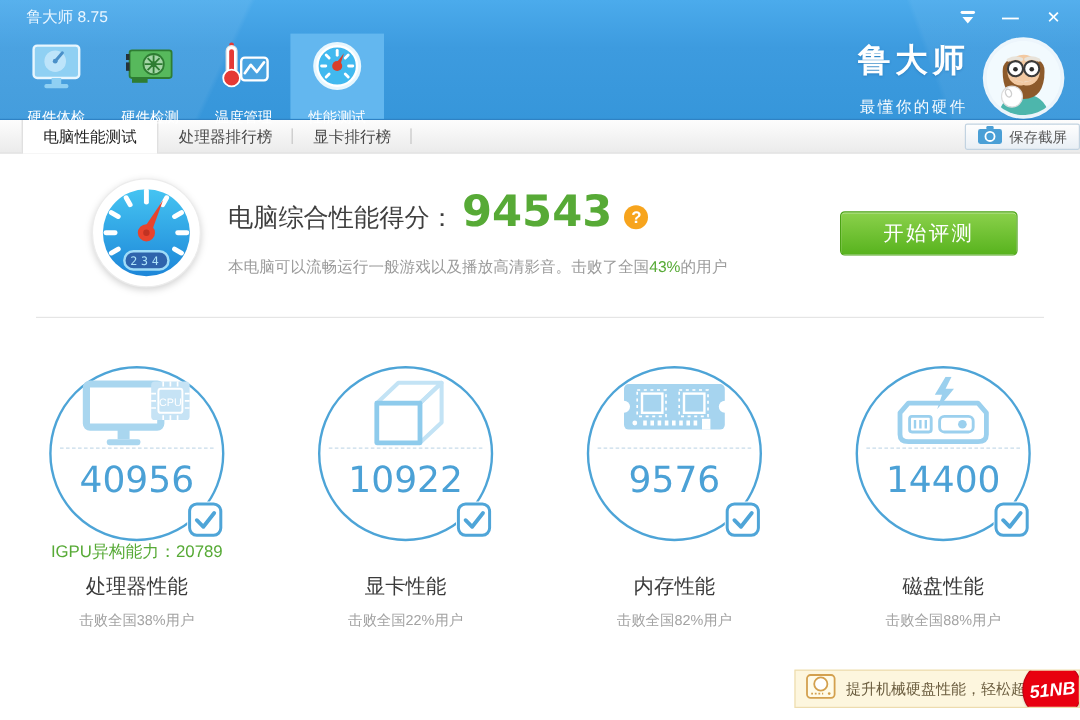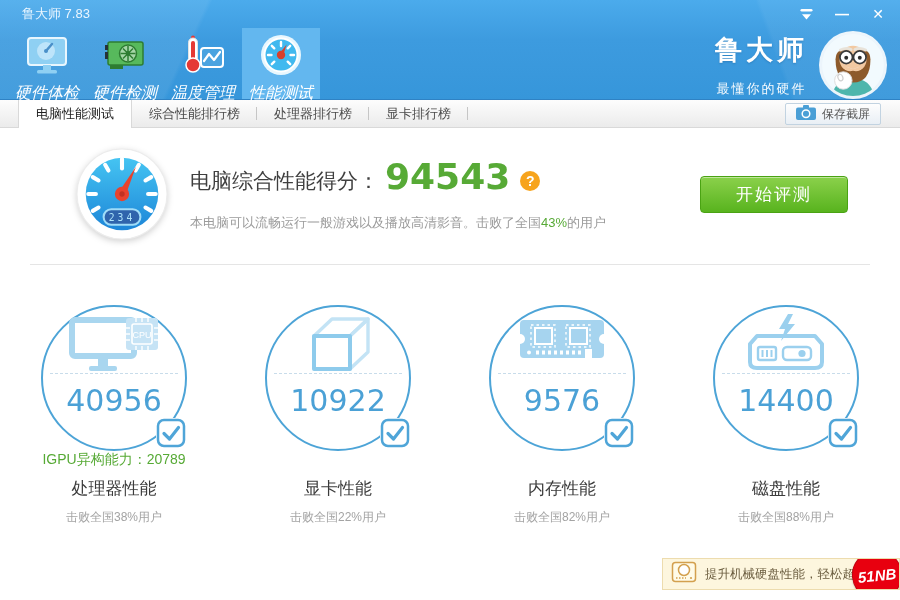--- a/index.html
+++ b/index.html
@@ -15,33 +15,33 @@
       linear-gradient(250deg, rgba(255,255,255,.05) 0 15%, transparent 15.5%);
   }
   .titlebar { height:28px; display:flex; align-items:center; padding:0 14px 0 22px; position:relative; z-index:2; }
   .app-title { color:#eaf6ff; font-size:13px; }
   .win-controls { margin-left:auto; display:flex; align-items:center; gap:20px; }
   .win-btn { color:#fff; cursor:pointer; display:flex; align-items:center; justify-content:center; width:16px; height:16px; font-size:14px; font-weight:bold; line-height:1; }
 
   .toolbar { height:72px; display:flex; align-items:stretch; padding-left:8px; position:relative; z-index:2; border-bottom:1px solid #2f82c4; }
   .tool { width:78px; display:flex; flex-direction:column; align-items:center; justify-content:flex-start; padding-top:5px; cursor:pointer; }
   .tool.active { background:#63b7ef; }
-  .tool-label { color:#fff; font-size:16px; margin-top:2px;font-style:italic; }
+  .tool-label { color:#fff; font-size:12px; margin-top:8px; }
   .brand { position:absolute; right:16px; top:4px; display:flex; align-items:center; gap:14px; z-index:2; }
   .brand-text { text-align:center; color:#fff; }
   .brand-name { font-size:27px; font-weight:bold; letter-spacing:4px; text-shadow:0 1px 2px rgba(0,60,110,.25); }
   .brand-tagline { font-size:13px; font-weight:normal; letter-spacing:2px; margin-top:12px; opacity:.95; }
   .mascot { width:62px; height:62px; border-radius:50%; background:#eef7fd; box-shadow:0 0 0 3px rgba(255,255,255,.9),0 1px 3px rgba(0,50,100,.3); overflow:hidden; }
 
   
   .tabbar { height:28px; background:linear-gradient(180deg,#fdfdfd,#ebebeb); border-bottom:1px solid #d9d9d9; display:flex; align-items:stretch; padding-left:18px; position:relative; }
   .tab { padding:0 17px; font-size:13px; color:#4a4a4a; line-height:27px; cursor:pointer; position:relative; }
   .tab:not(.active)::after { content:""; position:absolute; right:0; top:7px; height:13px; width:1px; background:#c6c6c6; }
   .tab.active { background:#fff; color:#222; border-left:1px solid #d9d9d9; border-right:1px solid #d9d9d9; margin-bottom:-1px; }
-  .shot-btn { position:absolute; right:19px; top:3px; height:22px; display:flex; align-items:center; gap:6px; padding:0 10px;
+  .shot-btn { position:absolute; right:0; top:3px; height:22px; display:flex; align-items:center; gap:6px; padding:0 10px;
     border:1px solid #c2d3e1; border-radius:2px; background:linear-gradient(180deg,#fefefe,#e9eff5); font-size:12px; color:#555; cursor:pointer;margin-left:48px; }
 
   
   .score-row { display:flex; align-items:center; padding:20px 52px 16px 76px; }
   .gauge-wrap { width:92px; height:92px; margin-right:22px; flex:0 0 auto; filter:drop-shadow(0 2px 3px rgba(0,0,0,.18)); }
   .score-head { display:flex; align-items:center; }
   .score-title { font-size:21px; color:#3f3f3f; }
   .score-value { font-size:36px; font-weight:bold; color:#57aa36; margin:0 10px 8px 6px; font-family:"DejaVu Sans",sans-serif; }
   .help-badge { width:20px; height:20px; border-radius:50%; background:#f7a41d; color:#fff; font-size:14px; font-weight:bold; display:flex; align-items:center; justify-content:center; cursor:pointer; }
   .score-desc { font-size:13px; color:#9b9b9b; margin-top:9px; }
@@ -71,21 +71,21 @@
     color:#fff; font-style:italic; font-weight:bold; font-size:15px; letter-spacing:0; display:flex; align-items:center; justify-content:center;
     transform:rotate(-6deg); box-shadow:0 1px 2px rgba(0,0,0,.25); cursor:pointer; }
 </style>
 </head>
 <body>
 
 <div class="window">
 
   <div class="header">
     <div class="titlebar">
-      <span class="app-title">鲁大师 7.83</span>
+      <span class="app-title">鲁大师 8.75</span>
       <div class="win-controls">
         <span class="win-btn">
           <svg width="13" height="11" viewBox="0 0 13 11">
               <rect x="0.5" y="0" width="12" height="2.6" rx="1.3" fill="#fff"></rect>
               <polygon points="2,5.2 11,5.2 6.5,10.5" fill="#fff"></polygon>
             </svg>
         </span>
         <span class="win-btn">—</span>
         <span class="win-btn">✕</span>
       </div>
@@ -181,21 +181,20 @@
             <circle cx="22" cy="48" r="9" fill="#fff" stroke="#dcdcdc"></circle>
             <ellipse cx="19" cy="45" rx="2.5" ry="3.5" fill="none" stroke="#cfcfcf" stroke-width="1.2" transform="rotate(-20 19 45)"></ellipse>
           </svg>
         </div>
       </div>
     </div>
   </div>
 
   <div class="tabbar">
     <div class="tab active">电脑性能测试</div>
-    <div class="tab">综合性能排行榜</div>
     <div class="tab">处理器排行榜</div>
     <div class="tab">显卡排行榜</div>
     <div class="shot-btn">
       <span>
         <svg width="20" height="15" viewBox="0 0 20 15">
           <rect x="7" y="0" width="6" height="4" rx="1" fill="#4a9fd6"></rect>
           <rect x="0" y="2.5" width="20" height="12.5" rx="2" fill="#4a9fd6"></rect>
           <circle cx="10" cy="8.7" r="3.8" fill="none" stroke="#fff" stroke-width="1.5"></circle>
         </svg>
       </span>

